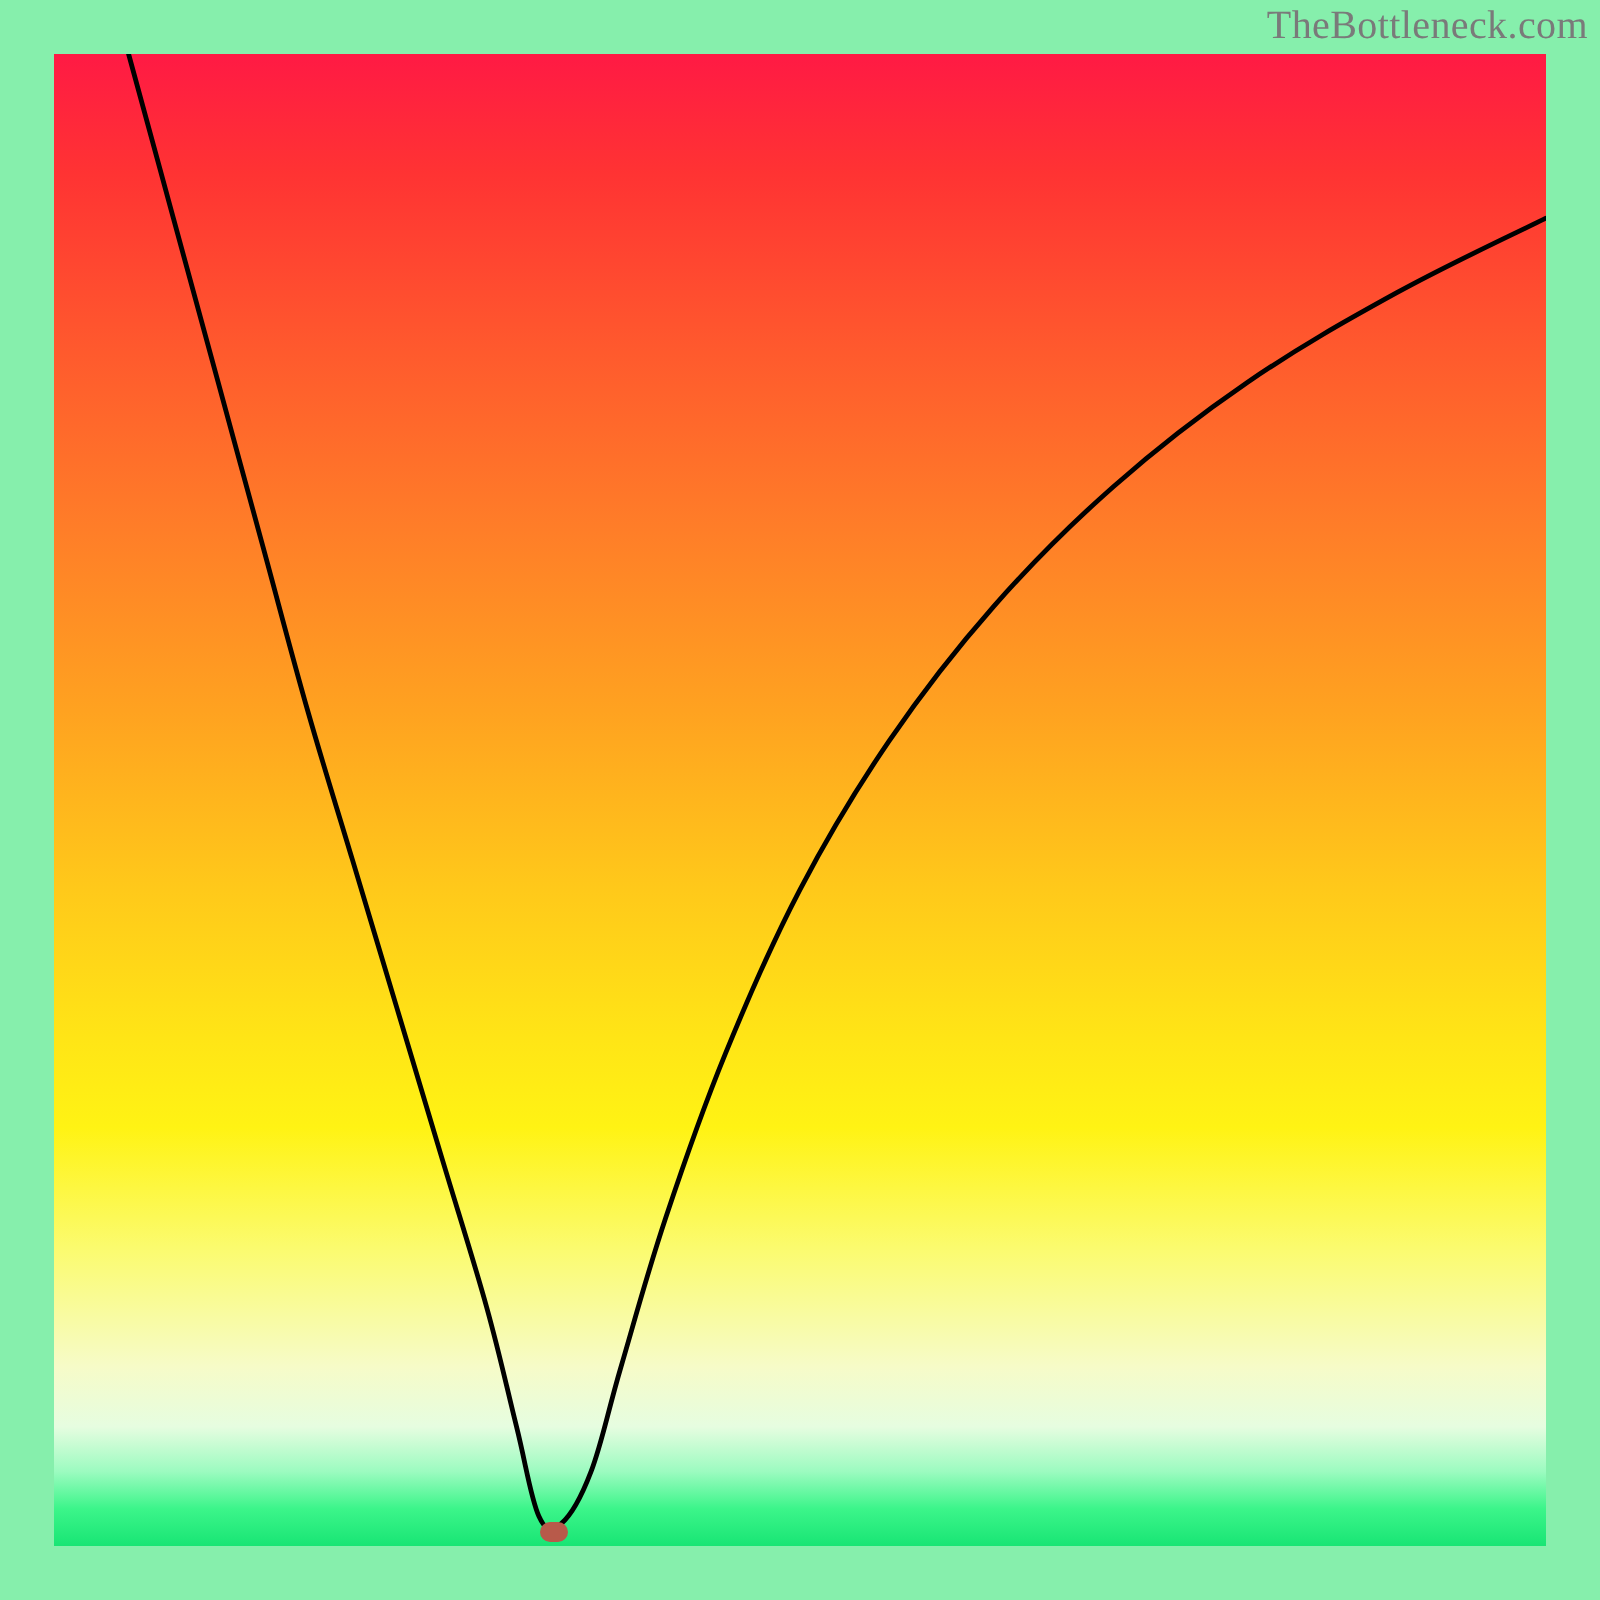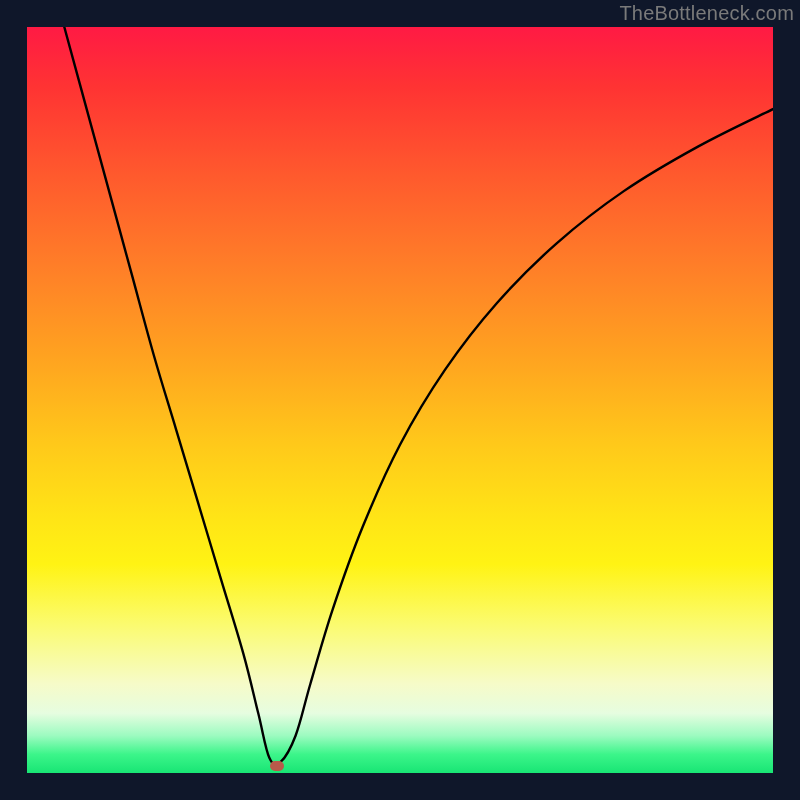--- a/index.html
+++ b/index.html
@@ -8,21 +8,22 @@
     width: 800px;
     height: 800px;
     background: #000;
     font-family: Arial, Helvetica, sans-serif;
     overflow: hidden;
   }
   .frame {
     position: relative;
     width: 800px;
     height: 800px;
-    background: #0f172a;
+    background: #86efac;
+    font-family: Liberation Serif, serif;
   }
   .plot {
     position: absolute;
     left: 27px;
     top: 27px;
     width: 746px;
     height: 746px;
     background: linear-gradient(to bottom,
       #ff1a44 0%,
       #ff3333 8%,

